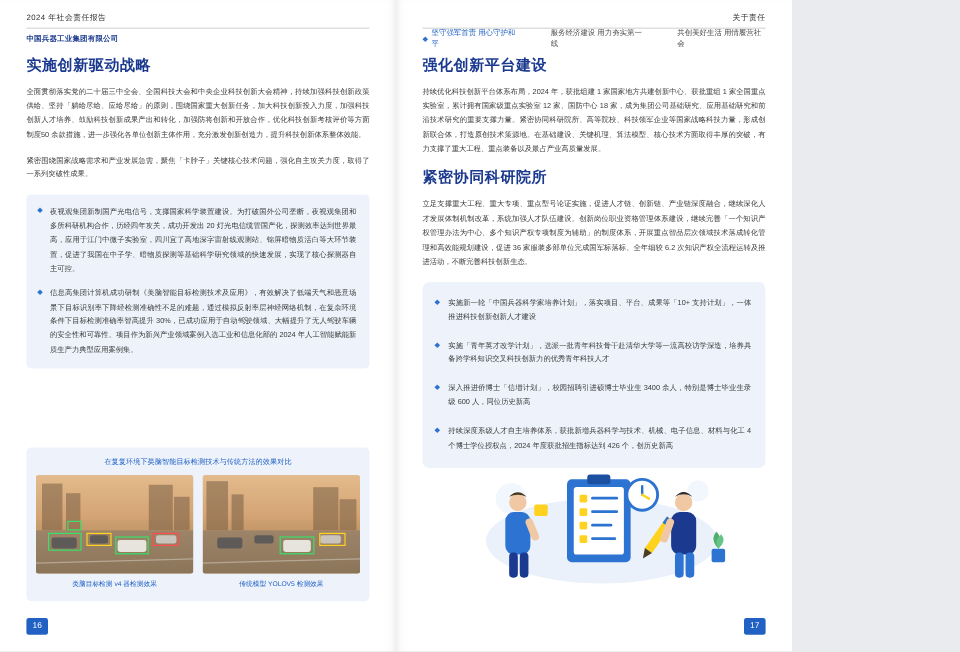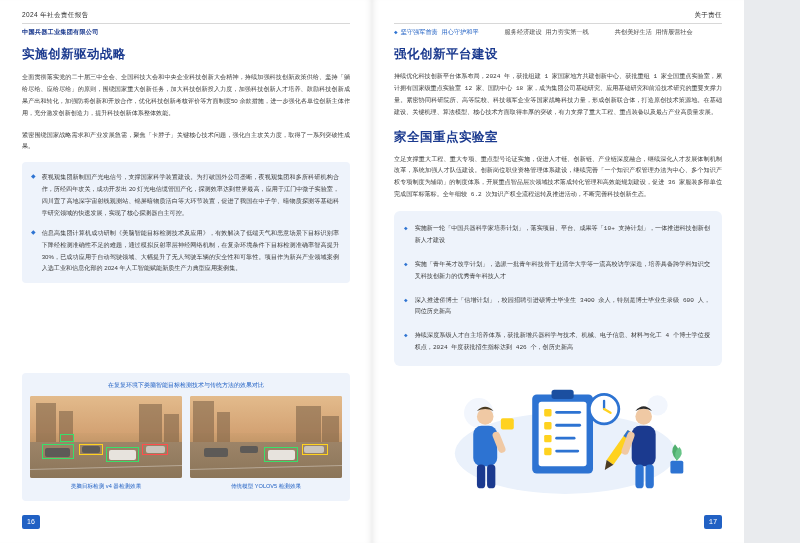--- a/index.html
+++ b/index.html
@@ -3,24 +3,24 @@
 <meta charset="utf-8">
 <style>
   * { box-sizing: border-box; }
   html, body { margin:0; padding:0; }
   body {
     width: 800px; height: 543px;
     background: #e9ebee;
     font-family: "Liberation Sans", sans-serif;
     overflow: hidden;
   }
-  .spread { position: relative; width: 744px; height: 543px; display: flex; }
+  .spread { position: relative; width: 660px; height: 543px; display: flex; }
   .page { position: relative; width: 400px; height: 543px; background: #ffffff; }
   .page.left { box-shadow: inset -6px 0 10px -8px rgba(0,0,0,0.18); }
-  .page.right { box-shadow: inset 6px 0 10px -8px rgba(0,0,0,0.18); font-family: Liberation Mono, monospace; }
+  .page.right { box-shadow: inset 6px 0 10px -8px rgba(0,0,0,0.18); }
 
   
   .hdr {
     position: absolute; top: 0; left: 0; right: 0; height: 30px;
     display: flex; align-items: center; justify-content: space-between;
     padding: 0 22px;
   }
   .hdr .t { font-size: 6.5px; color: #2b2b2b; letter-spacing: .4px; }
   .hdr-rule { position:absolute; left:22px; right:22px; bottom:6px; height:1px; background:#d8d8d8; }
 
@@ -211,21 +211,21 @@
           <span>共创美好生活 用情履营社会</span>
         </div>
       </div>
     </div>
 
     <div class="content">
 
       <h2 class="sec">强化创新平台建设</h2>
       <p class="para">持续优化科技创新平台体系布局，2024 年，获批组建 1 家国家地方共建创新中心、获批重组 1 家全国重点实验室，累计拥有国家级重点实验室 12 家、国防中心 18 家，成为集团公司基础研究、应用基础研究和前沿技术研究的重要支撑力量。紧密协同科研院所、高等院校、科技领军企业等国家战略科技力量，形成创新联合体，打造原创技术策源地。在基础建设、关键机理、算法模型、核心技术方面取得丰厚的突破，有力支撑了重大工程、重点装备以及最占产业高质量发展。</p>
 
-      <h2 class="sec">家全国重点实验室</h2>
+      <h2 class="sec">紧密协同科研院所</h2>
       <p class="para">立足支撑重大工程、重大专项、重点型号论证实施，促进人才链、创新链、产业链深度融合，继续深化人才发展体制机制改革，系统加强人才队伍建设。创新岗位职业资格管理体系建设，继续完善「一个知识产权管理办法为中心、多个知识产权专项制度为辅助」的制度体系，开展重点智品层次领域技术落成转化管理和高效能规划建设，促进 36 家服装多部单位完成国军标落标。全年细较 6.2 次知识产权全流程运转及推进活动，不断完善科技创新生态。</p>
 
       <div class="listcard">
         <div class="row">
           <span class="bullet">◆</span>
           <span class="txt">实施新一轮「中国兵器科学家培养计划」，落实项目、平台、成果等「10+ 支持计划」，一体推进科技创新创新人才建设</span>
         </div>
         <div class="row">
           <span class="bullet">◆</span>
           <span class="txt">实施「青年英才改学计划」，选派一批青年科技骨干赴清华大学等一流高校访学深造，培养具备跨学科知识交叉科技创新力的优秀青年科技人才</span>

